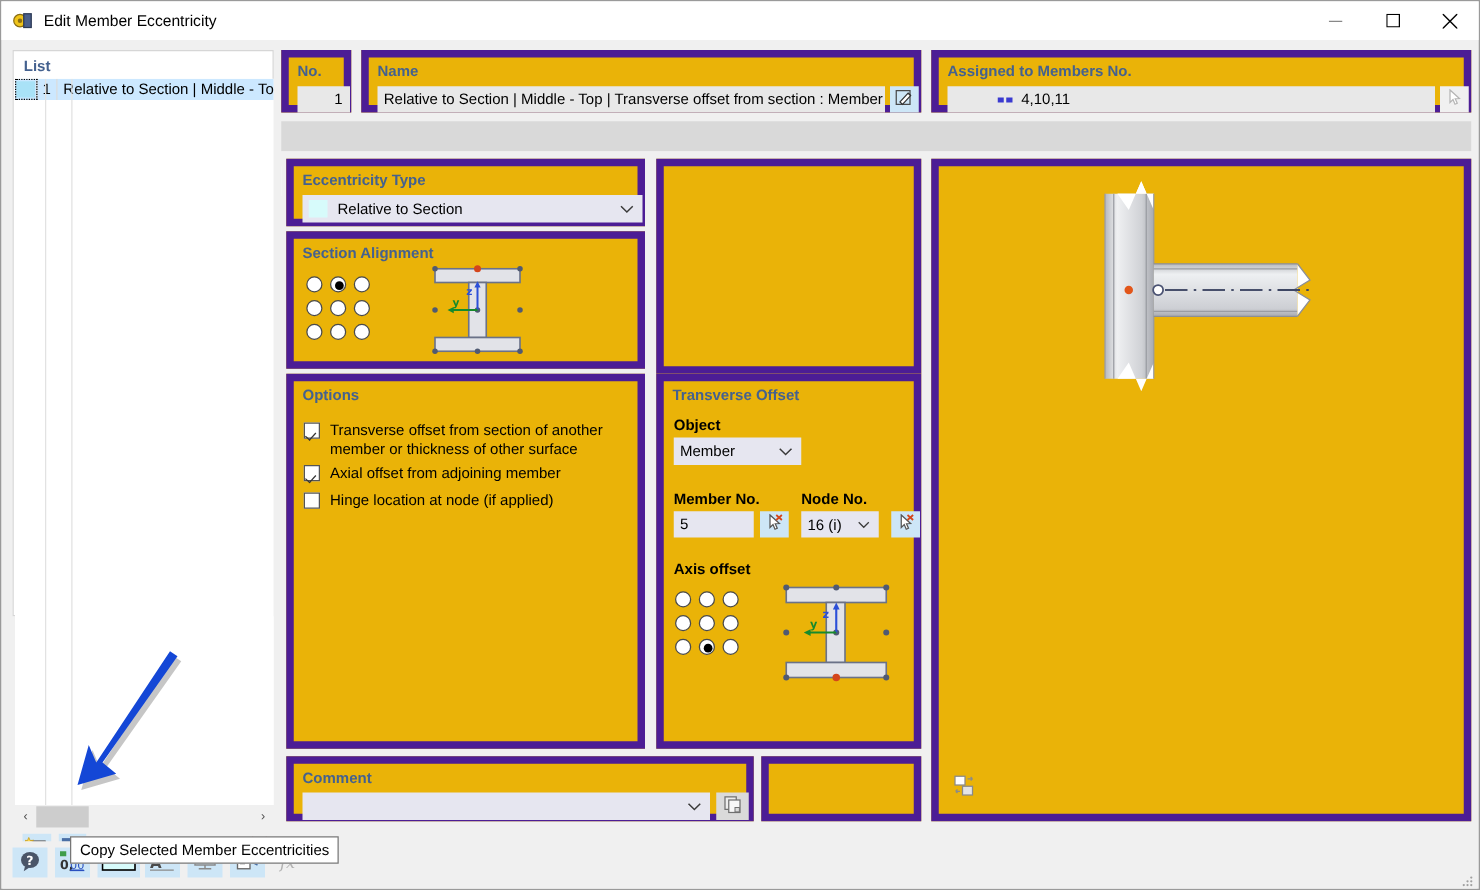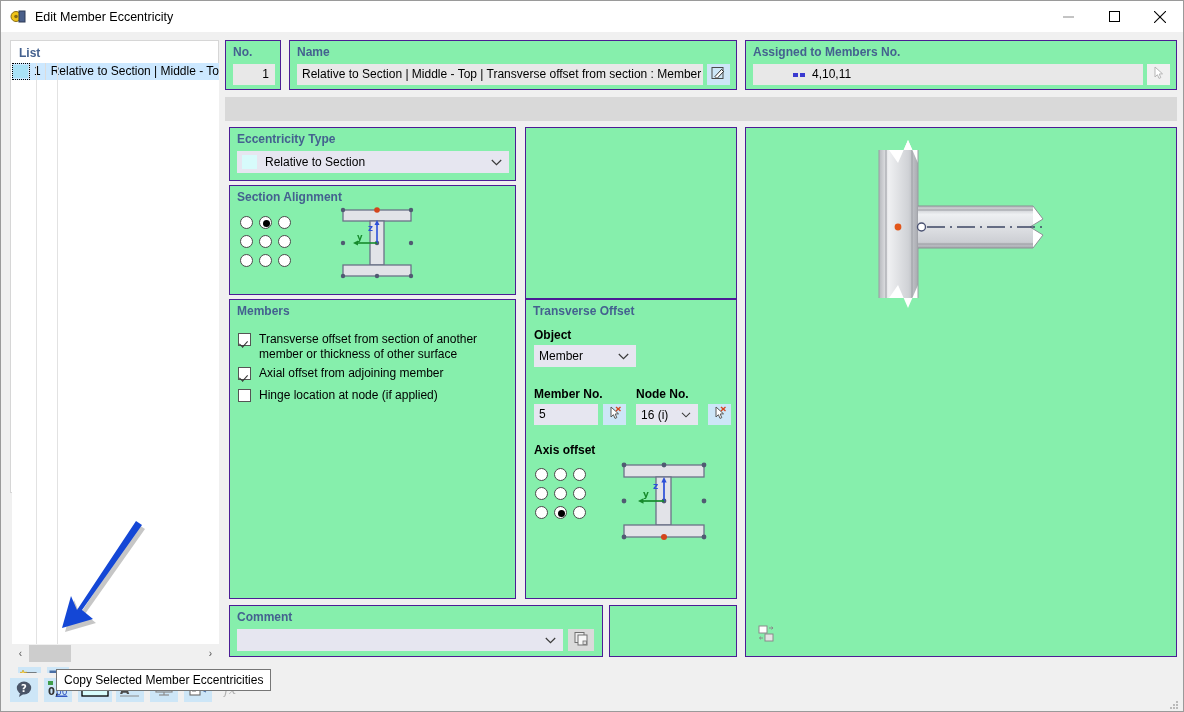--- a/index.html
+++ b/index.html
@@ -36,22 +36,22 @@
   .win-btns {
     margin-left: auto; display: flex; height: 31px;
   }
   .win-btn {
     width: 46px; height: 31px; display: flex; align-items: center; justify-content: center;
     font-size: 13px; color: #000;
   }
 
   
   .group {
-    background: #86efac;
-    border: 1px solid #4c1d95;
+    background: #eab308;
+    border: 6px solid #4c1d95;
     position: absolute;
   }
   .group-title {
     color: #44618f; font-weight: bold; font-size: 12px;
   }
 
   
   #list-panel {
     position: absolute; left: 9px; top: 39px; width: 209px; height: 453px;
     background: #ffffff; border: 1px solid #d6d6d6;
@@ -417,21 +417,21 @@
         <path d="M52 20 L49.5 25 L54.5 25 Z" fill="#2b4fd8"></path>
         <text x="43" y="31" font-family="DejaVu Sans, sans-serif" font-size="8.5" font-weight="bold" fill="#2b4fd8">z</text>
         <line x1="52" y1="43" x2="30" y2="43" stroke="#168a2c" stroke-width="1.6"></line>
         <path d="M28 43 L33 40.5 L33 45.5 Z" fill="#168a2c"></path>
         <text x="32" y="40" font-family="DejaVu Sans, sans-serif" font-size="8.5" font-weight="bold" fill="#168a2c">y</text>
       </svg>
     </div>
   </div>
 
   <div class="group" id="options-group">
-    <div class="group-title" style="position:absolute;left:7px;top:4px;">Members</div>
+    <div class="group-title" style="position:absolute;left:7px;top:4px;">Options</div>
 
     <div class="cbrow" style="left:8px; top:32px; width:272px;">
       <span class="cb checked"></span>
       <span class="cblabel">Transverse offset from section of another member or thickness of other surface</span>
     </div>
     <div class="cbrow" style="left:8px; top:66px; width:272px;">
       <span class="cb checked"></span>
       <span class="cblabel">Axial offset from adjoining member</span>
     </div>
     <div class="cbrow" style="left:8px; top:88px; width:272px;">

